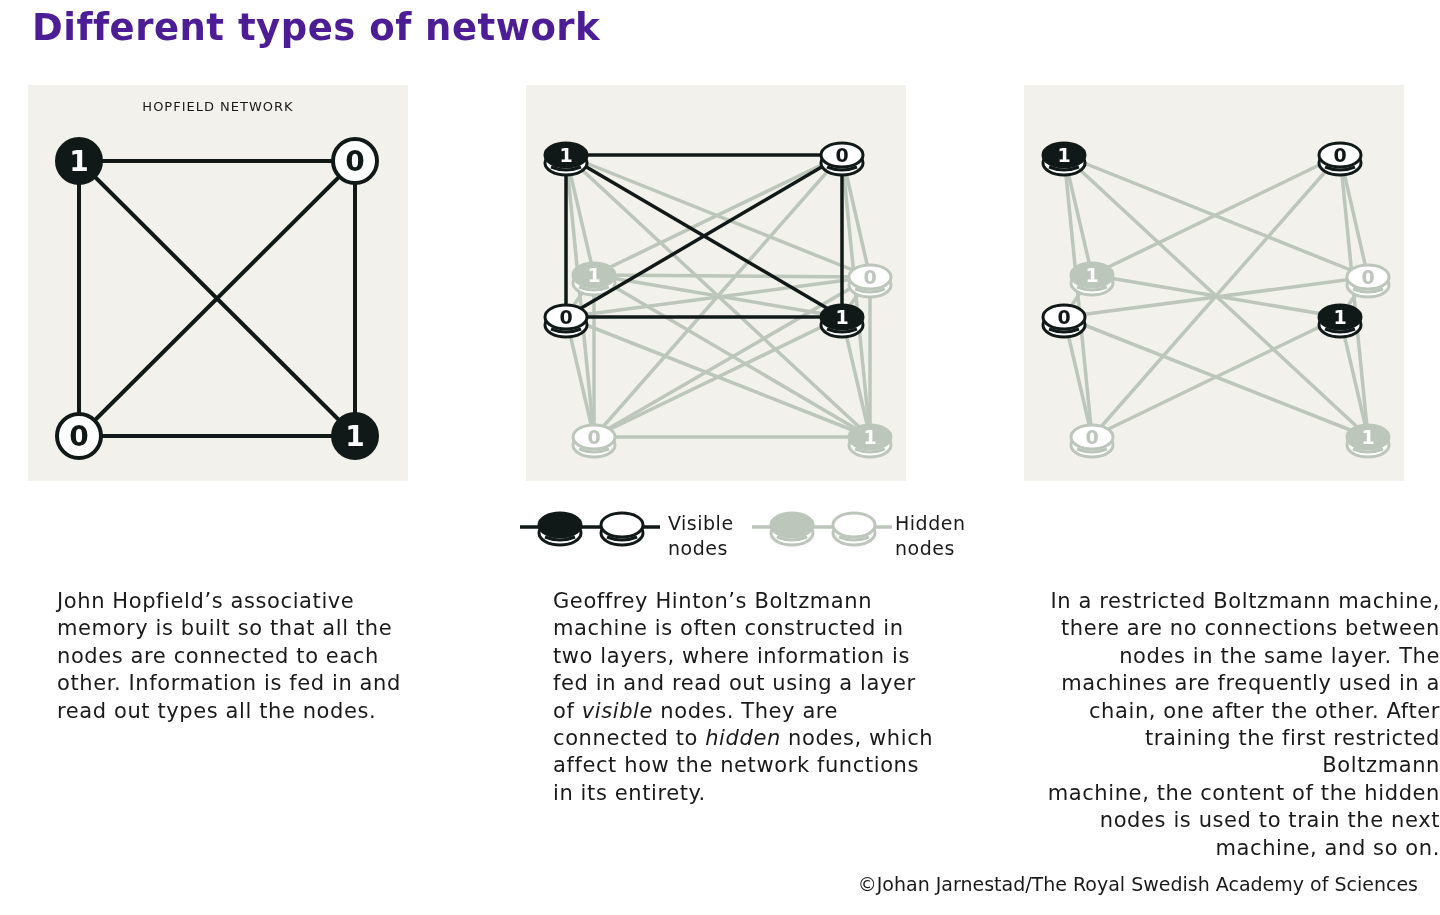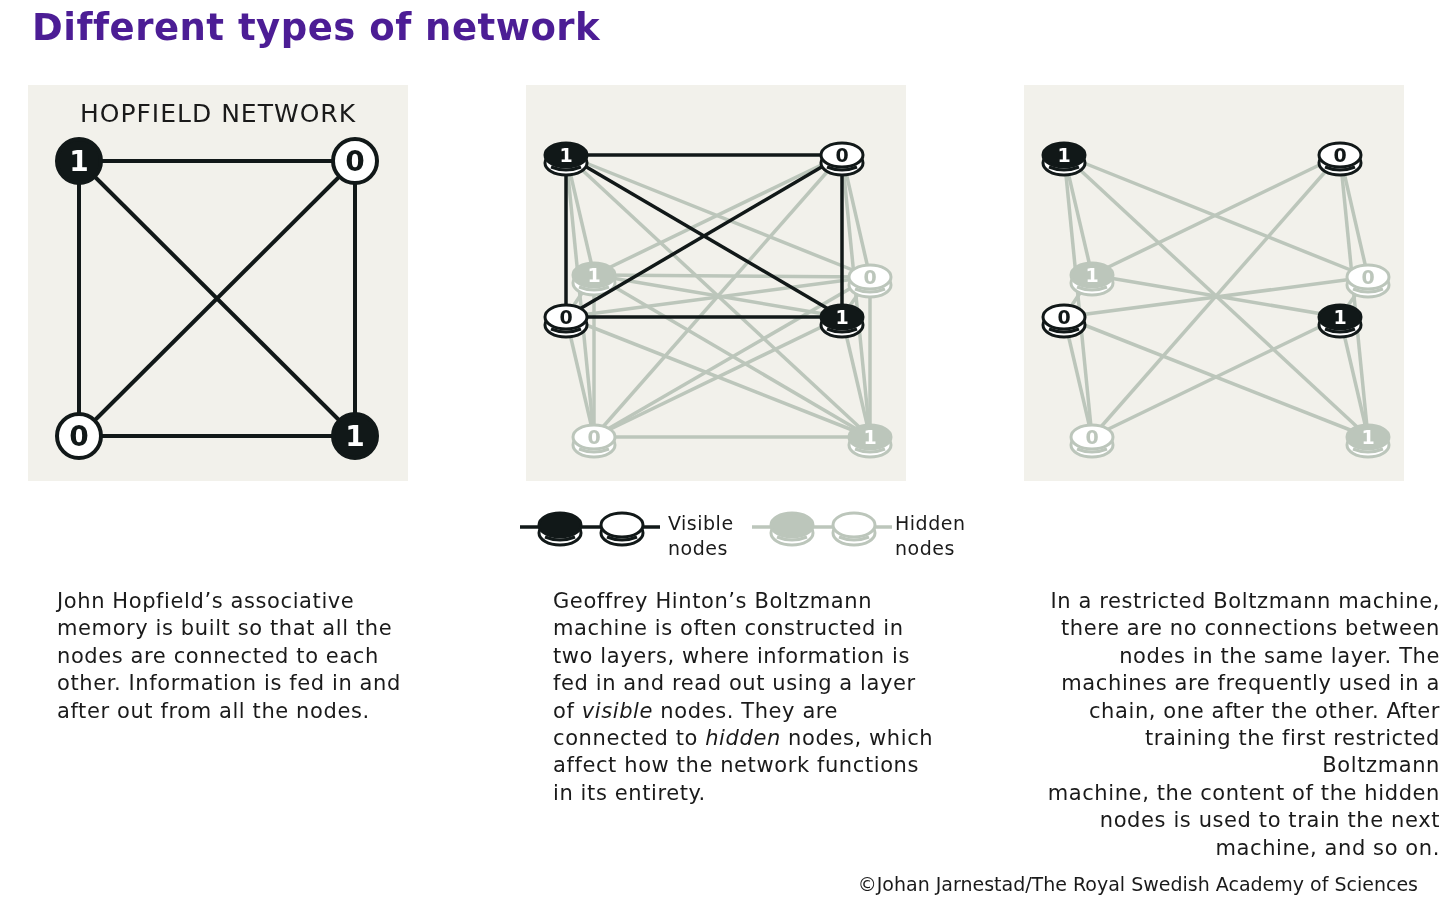--- a/index.html
+++ b/index.html
@@ -2,21 +2,21 @@
 <html><head>
 <meta charset="utf-8">
 <style>
   html, body { margin: 0; padding: 0; background: #ffffff; }
   body { width: 1440px; height: 915px; position: relative; overflow: hidden;
          font-family: "DejaVu Sans", "Liberation Sans", sans-serif; color: #1a1a1a; }
   .title { position: absolute; left: 32px; top: 6px; font-size: 37px; font-weight: bold;
            letter-spacing: 0.5px; color: #4c1d95; }
   .panel { position: absolute; top: 85px; width: 380px; height: 396px; background: #f2f1eb; }
   .panel .ptitle { position: absolute; top: 14px; left: 0; width: 100%; text-align: center;
-                   font-size: 25px; letter-spacing: 1px; color: #1a1a1a; }
+                   font-size: 13px; letter-spacing: 1px; color: #1a1a1a; }
   .panel svg { position: absolute; left: 0; top: 0; }
   .desc { position: absolute; top: 588px; font-size: 21px; line-height: 27.4px;
           letter-spacing: 0.6px; color: #1a1a1a; white-space: pre-line; }
   .desc em { font-style: italic; }
   .legend { position: absolute; left: 515px; top: 505px; width: 470px; height: 60px; }
   .legend svg { position: absolute; left: 0; top: 0; }
   .legend .ltext { position: absolute; font-size: 19px; line-height: 25px; letter-spacing: 0.5px;
                    color: #1a1a1a; white-space: pre-line; }
   .credit { position: absolute; right: 22px; top: 873px; font-size: 19px; color: #1a1a1a; }
 </style>
@@ -227,21 +227,21 @@
   <div class="ltext" style="left:153px; top:6px;">Visible
 nodes</div>
   <div class="ltext" style="left:380px; top:6px;">Hidden
 nodes</div>
 </div>
 
 <div class="desc" id="desc-0" style="left:57px;"><span>John Hopfield’s associative
 memory is built so that all the
 nodes are connected to each
 other. Information is fed in and
-after out from all the nodes.</span></div>
+read out types all the nodes.</span></div>
 <div class="desc" id="desc-1" style="left:553px;"><span>Geoffrey Hinton’s Boltzmann
 machine is often constructed in
 two layers, where information is
 fed in and read out using a layer
 of </span><em>visible</em><span> nodes. They are
 connected to </span><em>hidden</em><span> nodes, which
 affect how the network functions
 in its entirety.</span></div>
 <div class="desc" id="desc-2" style="left:1038px;text-align:right;"><span>In a restricted Boltzmann machine,
 there are no connections between

